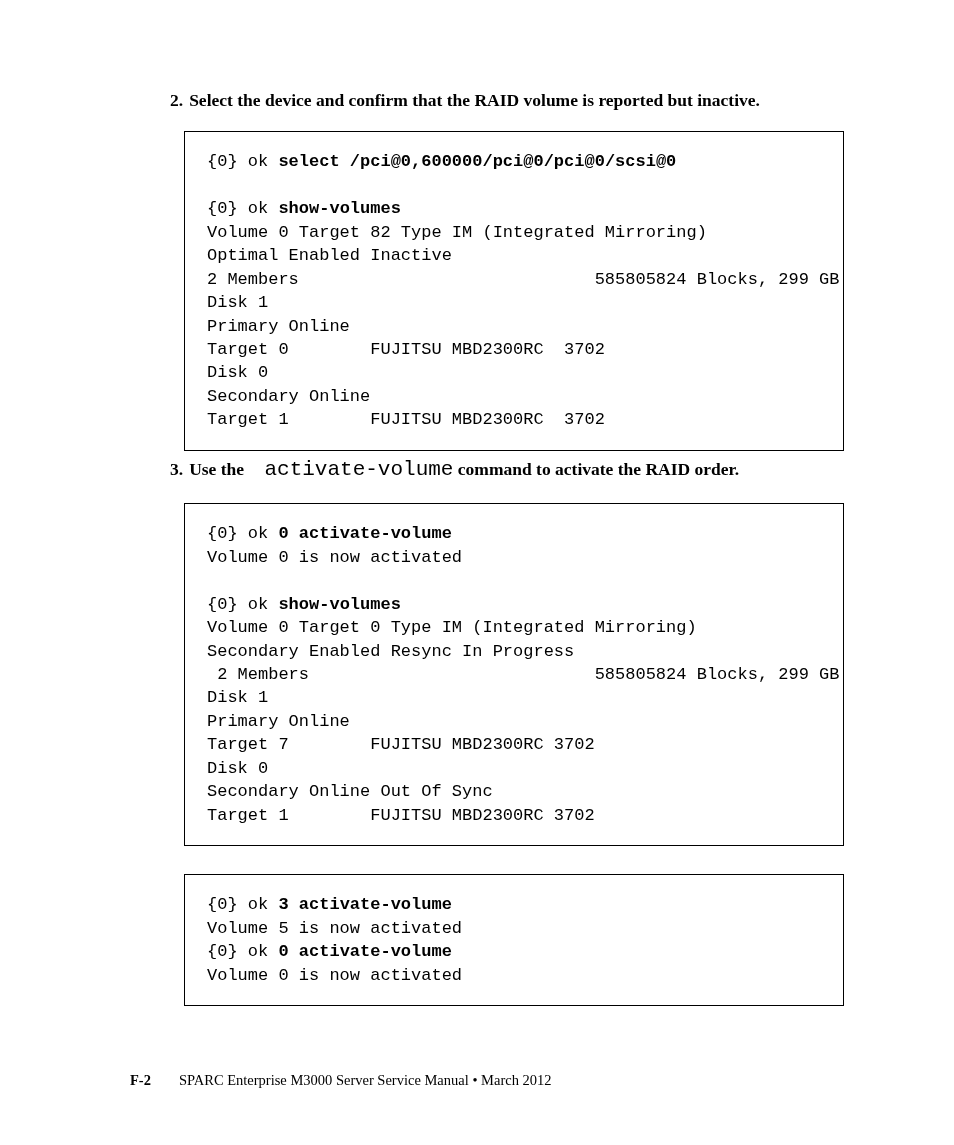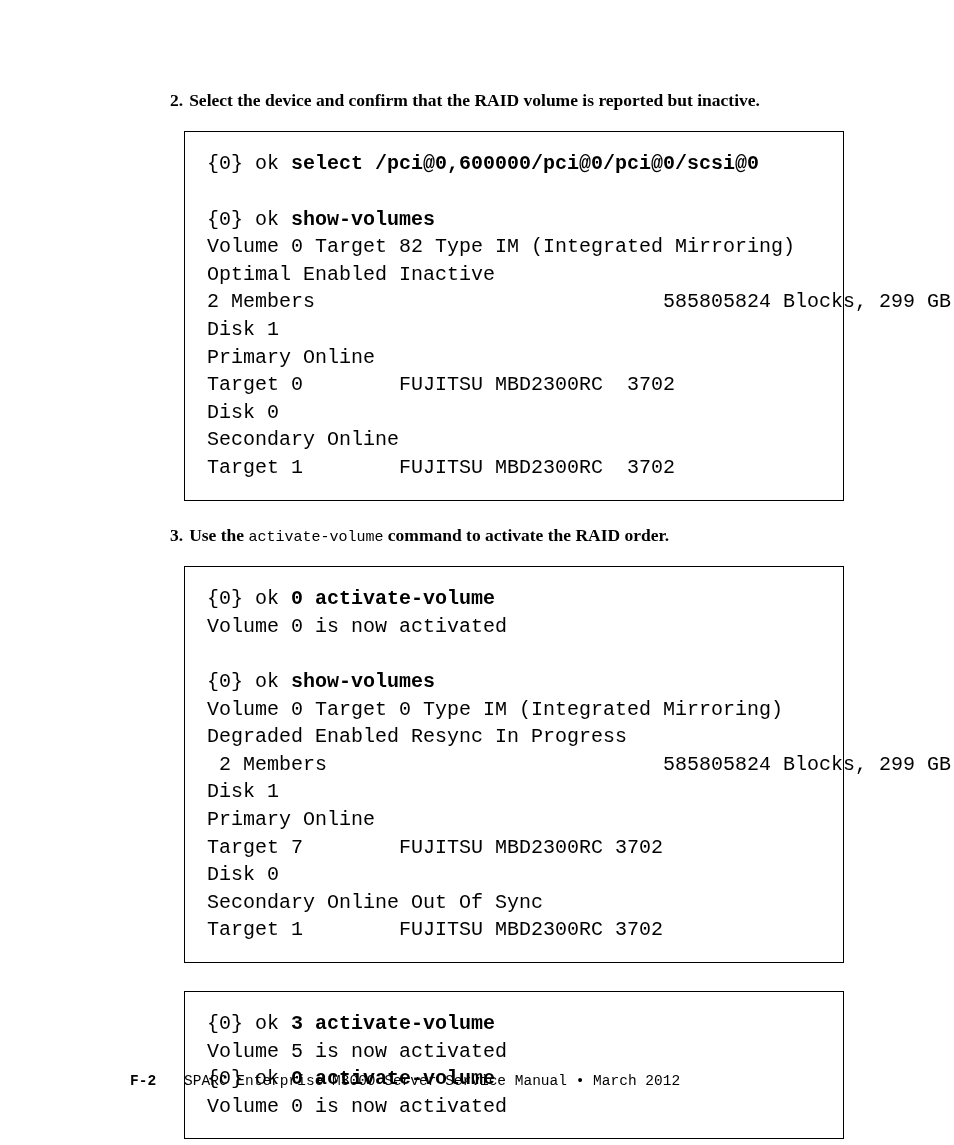--- a/index.html
+++ b/index.html
@@ -22,27 +22,27 @@
     font-size: 17.5px;
     line-height: 1.45;
     text-indent: -16px;
     padding-left: 16px;
   }
   .step .num {
     font-weight: bold;
     margin-right: 6px;
   }
   .step-text { font-weight: bold; }
-  .step-text .mono { font-family: "Courier New", monospace; font-weight: normal; font-size: 15px; }
+  .step-text .mono { font-family: "Courier New", monospace; font-weight: normal; font-size: 21px; margin-left: 16px; }
   .codebox {
     border: 1px solid #000;
     padding: 18px 22px;
-    margin: 14px 0 22px 14px;
+    margin: 14px 0 4px 14px;
     font-family: "Courier New", monospace;
-    font-size: 20px;
+    font-size: 17px;
     line-height: 1.38;
     white-space: pre;
   }
   .codebox .b { font-weight: bold; }
   .note-wrap { margin-top: 36px; }
   .note-wrap hr {
     border: none;
     border-top: 1px solid #000;
     margin: 0;
   }
@@ -50,21 +50,20 @@
     font-size: 17.5px;
     line-height: 1.45;
     padding: 14px 0 16px 0;
   }
   .note-body .lead { font-weight: bold; }
   .footer {
     position: absolute;
     bottom: 56px;
     left: 130px;
     font-size: 14.5px;
-    font-family: Liberation Mono, monospace;
   }
   .footer .pnum { font-weight: bold; margin-right: 28px; }
 </style>
 </head>
 <body>
 
 <div class="page">
 
   <div class="step">
     <span class="num">2.</span><span class="step-text">Select the device and confirm that the RAID volume is reported but inactive.</span>
@@ -85,21 +84,21 @@
 
   <div class="step">
     <span class="num">3.</span><span class="step-text"><span>Use the </span><span class="mono">activate-volume</span><span> command to activate the RAID order.</span></span>
   </div>
 
   <div class="codebox"><span>{0} ok </span><span class="b">0 activate-volume</span>
 <span>Volume 0 is now activated</span>
 <span></span>
 <span>{0} ok </span><span class="b">show-volumes</span>
 <span>Volume 0 Target 0 Type IM (Integrated Mirroring)</span>
-<span>Degraded Enabled Resync In Progress</span>
+<span>Secondary Enabled Resync In Progress</span>
 <span> 2 Members                            585805824 Blocks, 299 GB</span>
 <span>Disk 1</span>
 <span>Primary Online</span>
 <span>Target 7        FUJITSU MBD2300RC 3702</span>
 <span>Disk 0</span>
 <span>Secondary Online Out Of Sync</span>
 <span>Target 1        FUJITSU MBD2300RC 3702</span></div>
 
 
   <div class="codebox" style="margin-top:28px;"><span>{0} ok </span><span class="b">3 activate-volume</span>

